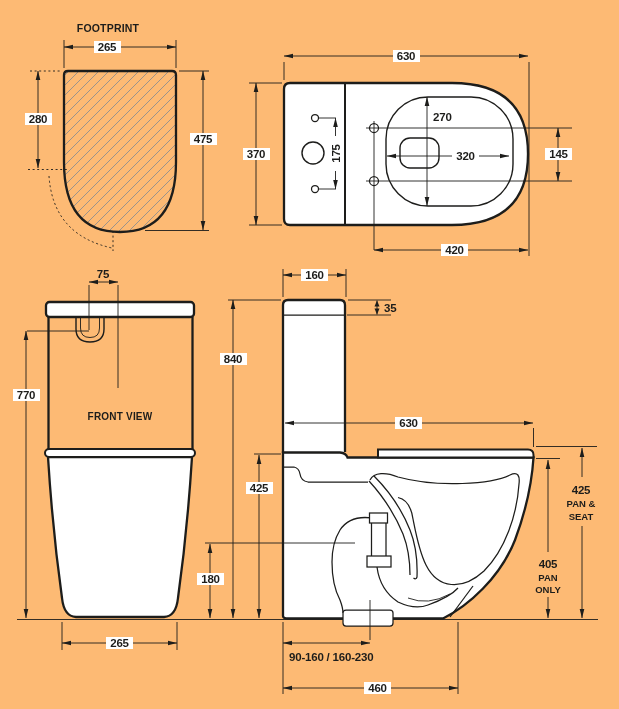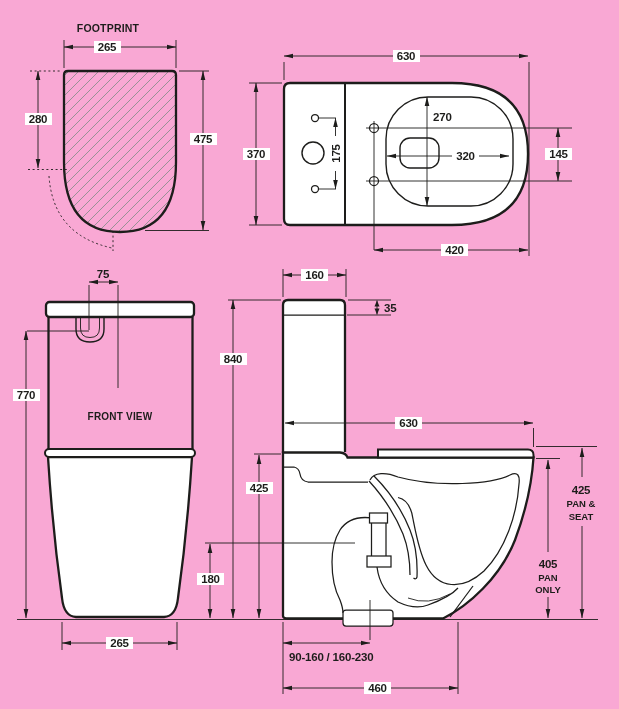--- a/index.html
+++ b/index.html
@@ -1,16 +1,16 @@
 <!DOCTYPE html>
 <html><head>
 <meta charset="utf-8">
 <style>
   html,body{margin:0;padding:0;background:#fff;}
-  #stage{position:relative;width:619px;height:709px;background:#f9a8d4;overflow:hidden;
+  #stage{position:relative;width:619px;height:709px;background:#fdba74;overflow:hidden;
          font-family:"Liberation Sans",sans-serif;}
   svg{position:absolute;left:0;top:0;}
   
   .k{stroke:#1d1d1b;fill:none;}
   .kw{stroke:#1d1d1b;fill:#ffffff;}
   .bg{fill:#ffffff;stroke:none;}
   .s08{stroke-width:0.9;} .s12{stroke-width:1.25;} .s13{stroke-width:1.4;} .s2{stroke-width:2;} .s23{stroke-width:2.3;}
   .dot{stroke-dasharray:2 2.6;}
   .da{marker-start:url(#as);marker-end:url(#ae);}
   .de{marker-end:url(#ae);}

